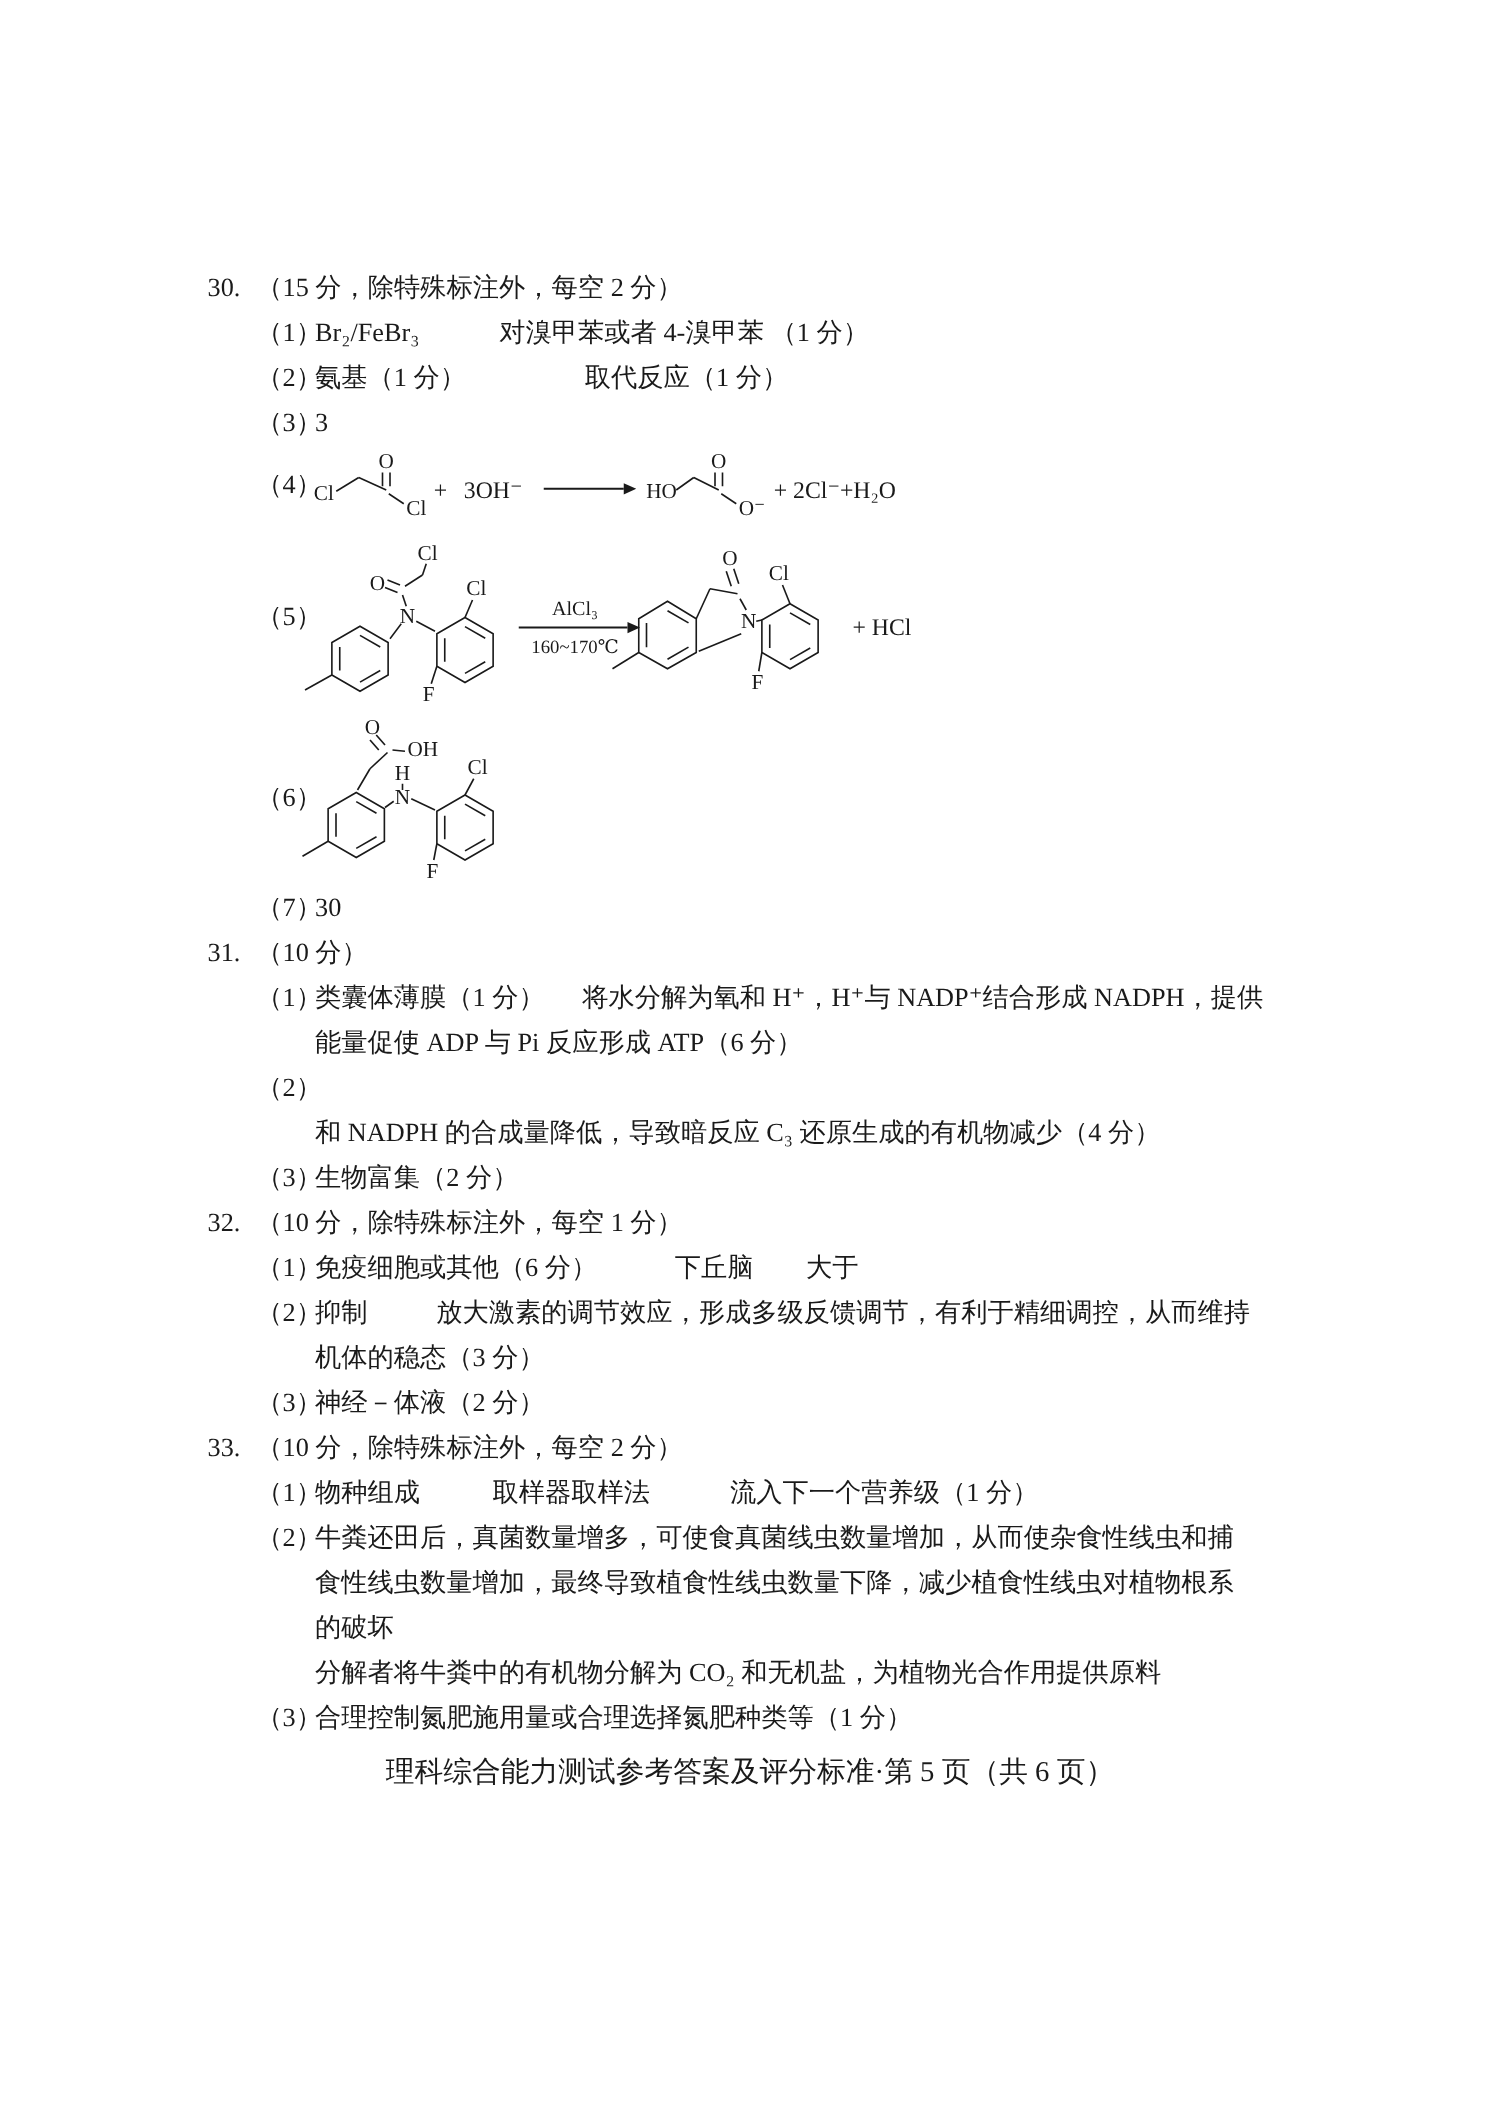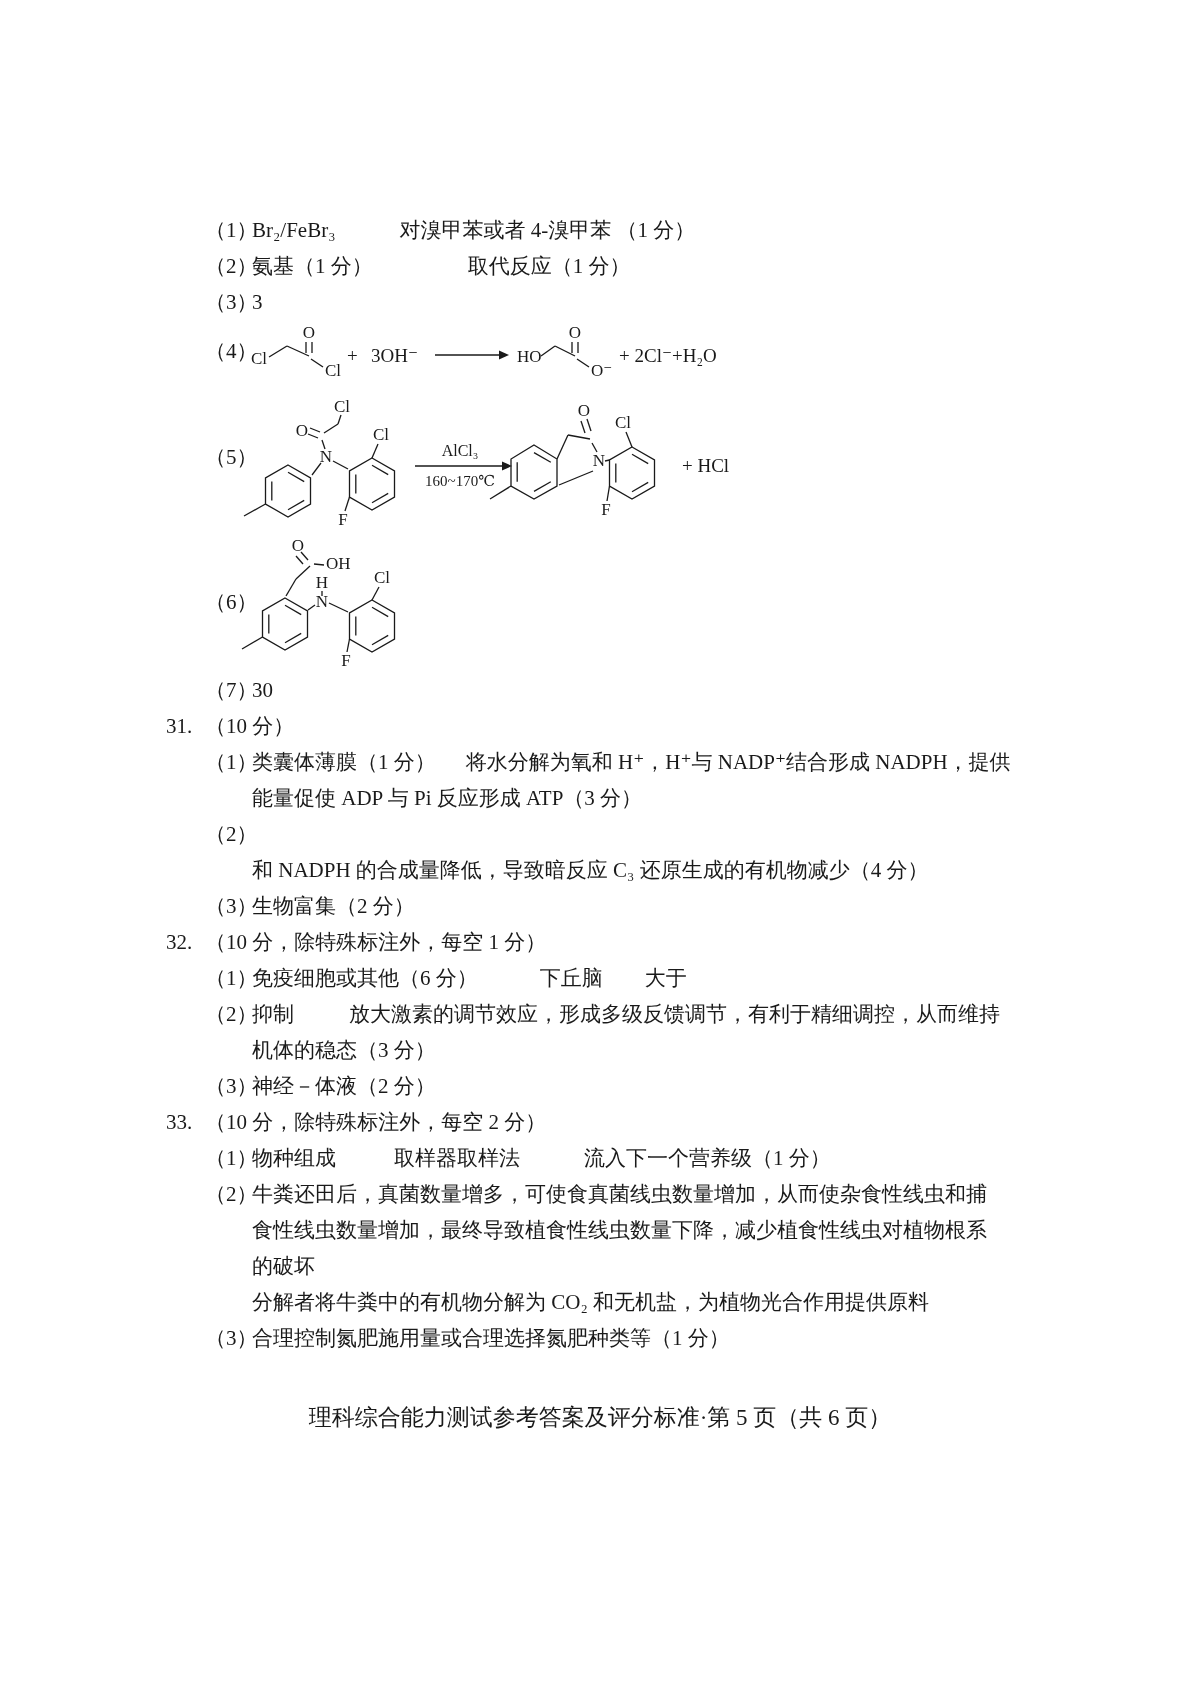--- a/index.html
+++ b/index.html
@@ -32,20 +32,24 @@
     position:absolute; top:1402px; left:0; width:100%;
     text-align:center; font-size:23px;
   }
 </style>
 </head>
 <body>
 
 <div class="content">
 
   <div>
+    <div class="row">
+      <span class="qnum">30.</span>
+      <span class="seg">（15 分，除特殊标注外，每空 2 分）</span>
+    </div>
     <div class="row item">
       <span class="marker">（1）</span>
       <span class="seg" style="margin-right:64px">Br₂/FeBr₃</span>
       <span class="seg">对溴甲苯或者 4-溴甲苯 （1 分）</span>
     </div>
     <div class="row item">
       <span class="marker">（2）</span>
       <span class="seg" style="margin-right:95px">氨基（1 分）</span>
       <span class="seg">取代反应（1 分）</span>
     </div>
@@ -206,21 +210,21 @@
     <div class="row">
       <span class="qnum">31.</span>
       <span class="seg">（10 分）</span>
     </div>
     <div class="row item">
       <span class="marker">（1）</span>
       <span class="seg" style="margin-right:30px">类囊体薄膜（1 分）</span>
       <span class="seg">将水分解为氧和 H⁺，H⁺与 NADP⁺结合形成 NADPH，提供</span>
     </div>
     <div class="row cont">
-      <span class="seg">能量促使 ADP 与 Pi 反应形成 ATP（3 分）</span>
+      <span class="seg">能量促使 ADP 与 Pi 反应形成 ATP（6 分）</span>
     </div>
     <div class="row item">
       <span class="marker">（2）</span>
     </div>
     <div class="row cont">
       <span class="seg">和 NADPH 的合成量降低，导致暗反应 C₃ 还原生成的有机物减少（4 分）</span>
     </div>
     <div class="row item">
       <span class="marker">（3）</span>
       <span class="seg">生物富集（2 分）</span>

